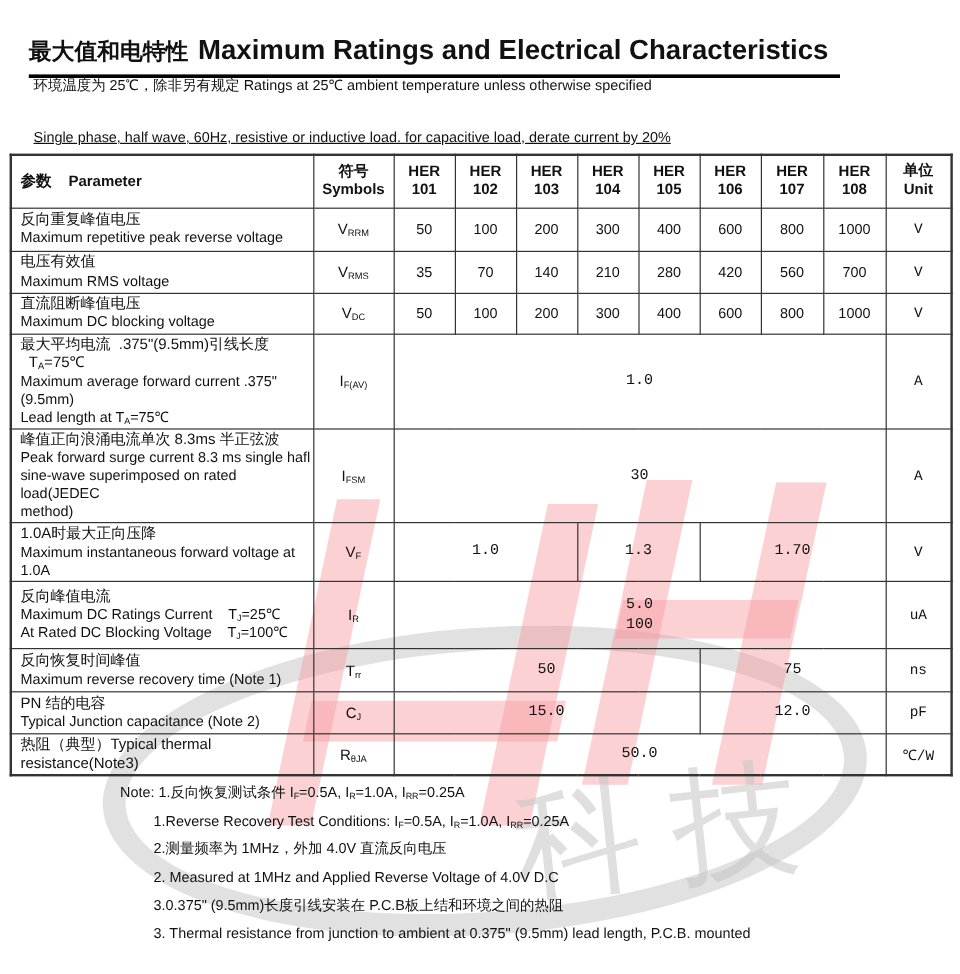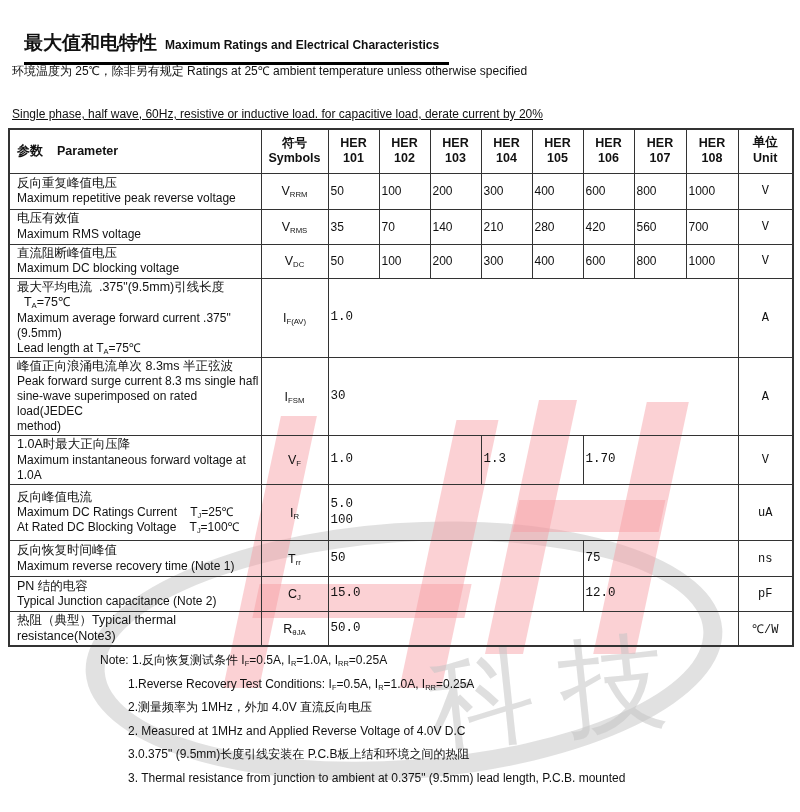--- a/index.html
+++ b/index.html
@@ -17,22 +17,22 @@
   .wm-b5{left:620px;top:402px;width:42px;height:252px;}
   .wm-b6{left:516px;top:500px;width:146px;height:32px;}
   .wm-chars{position:absolute;left:428px;top:638px;font-size:106px;line-height:1;
             color:rgba(196,196,196,.55);letter-spacing:26px;transform:rotate(-6deg);
             font-family:"DejaVu Serif",serif;}
   
   .content{position:absolute;inset:0;z-index:2;}
   h1.title{position:absolute;left:24px;top:20px;margin:0;font-weight:bold;
            border-bottom:3px solid #000;padding:0 10px 5px 0;display:inline-block;white-space:nowrap;}
   .t-zh{font-size:19px;margin-right:8px;}
-  .t-en{font-size:12px;}
-  .cond{position:absolute;left:12px;white-space:pre-wrap;}
+  .t-en{font-size:23px;}
+  .cond{position:absolute;left:28px;white-space:pre-wrap;}
   .c1{top:62px;font-size:12px;}
   .c2{top:84px;font-size:13px;}
   .c3{top:107px;font-size:12px;text-decoration:underline;}
   table.ratings{position:absolute;left:8px;top:128px;width:784px;border-collapse:collapse;
                 table-layout:fixed;background:transparent;border:2px solid #333;}
   td{border:1px solid #333;padding:1px 2px;vertical-align:middle;}
   tbody tr:nth-child(1){height:44px;}
   tbody tr:nth-child(2){height:36px;}
   tbody tr:nth-child(3){height:35px;}
   tbody tr:nth-child(4){height:34px;}
@@ -45,21 +45,21 @@
   tbody tr:nth-child(11){height:26px;}
   tbody tr:nth-child(12){height:54px;}
   tr.hdr td{font-weight:bold;font-size:12.5px;line-height:1.25;text-align:center;}
   tr.hdr td.param-cell{text-align:left;}
   .param-cell{text-align:left;padding-left:7px;line-height:1.25;}
   .hz{font-size:13px;margin-right:14px;margin-top:19px;}
   .he{font-size:12.5px;}
   .p-zh{font-size:12.5px;white-space:pre-wrap;}
   .p-en{font-size:12px;white-space:pre-wrap;}
   .sym-cell{text-align:center;font-size:12.5px;}
-  .val-cell{text-align:left;font-size:12px;}
+  .val-cell{text-align:center;font-size:12px;}
   .val-cell.merged{font-family:"Liberation Mono",monospace;font-size:12.5px;line-height:1.25;}
   .unit-cell{text-align:center;font-family:"Liberation Mono",monospace;font-size:12px;}
   tr.hdr .unit-en{font-family:Liberation Sans, sans-serif;}
   sub{font-size:0.62em;vertical-align:-0.22em;line-height:0;}
   .notes{position:absolute;left:100px;top:653px;font-size:12px;line-height:1.25;}
   .note{margin-bottom:8.5px;white-space:pre-wrap;}
   .ind1{margin-left:28px;}
 </style>
 </head>
 <body>

